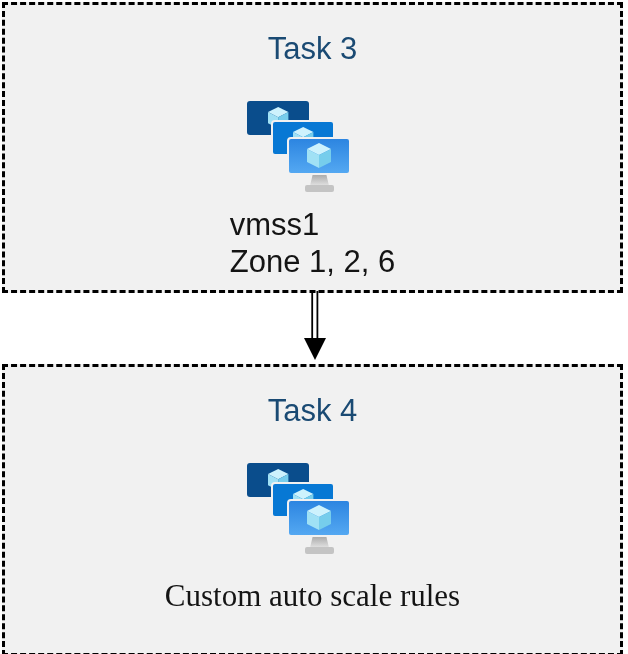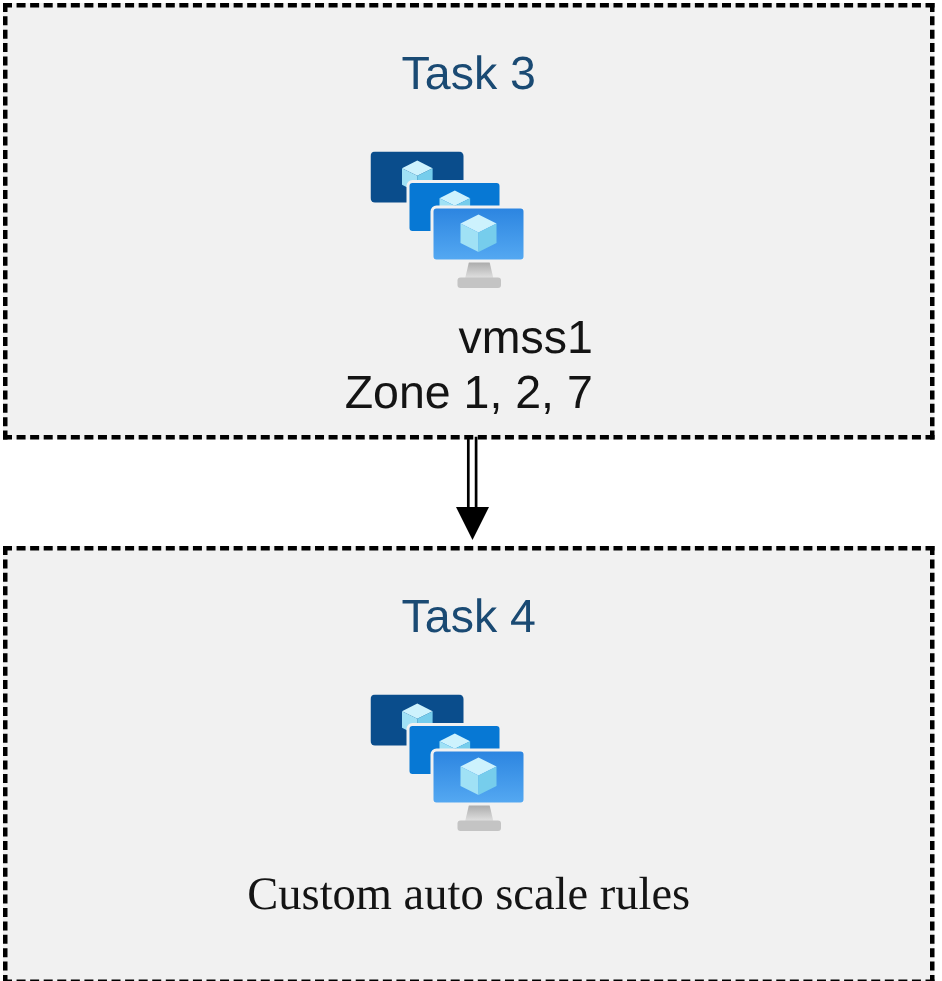--- a/index.html
+++ b/index.html
@@ -39,21 +39,21 @@
   .icon-wrap {
     margin-top: 32px;
     width: 104px;
     height: 92px;
     position: relative;
     
     left: -14px;
   }
   .task-lines {
     margin-top: 13px;
-    text-align: right;
+    text-align: left;
     font-size: 31px;
     line-height: 37px;
     color: #141414;
   }
   .task-box.bottom .task-lines { margin-top: 22px; font-family: Liberation Serif, serif; }
 
   .connector {
     position: absolute;
     left: 299px;
     top: 291px;
@@ -92,21 +92,21 @@
         <use href="#cubeA" transform="translate(46,26) scale(0.85)"></use>
         <path d="M66 72 L79 72 L82 85 L63 85 Z" fill="url(#gStandA)"></path>
         <rect x="58" y="84" width="29" height="7" rx="2" fill="#c4c4c4"></rect>
         <rect x="41" y="37" width="62" height="36" rx="3" fill="url(#gFrontA)" stroke="#f1f1f1" stroke-width="2"></rect>
         <use href="#cubeA" transform="translate(60,42)"></use>
       </svg>
     </div>
 
     <div class="task-lines">
       <div>vmss1</div>
-      <div>Zone 1, 2, 7</div>
+      <div>Zone 1, 2, 6</div>
     </div>
   </section>
 
   <div class="connector">
     <svg width="32" height="69" viewBox="0 0 32 69" aria-hidden="true">
       <line x1="13.2" y1="0" x2="13.2" y2="52" stroke="#000000" stroke-width="1.8"></line>
       <line x1="18.4" y1="0" x2="18.4" y2="52" stroke="#000000" stroke-width="1.8"></line>
       <polygon points="5,47 27,47 16,69" fill="#000000"></polygon>
     </svg>
   </div>

